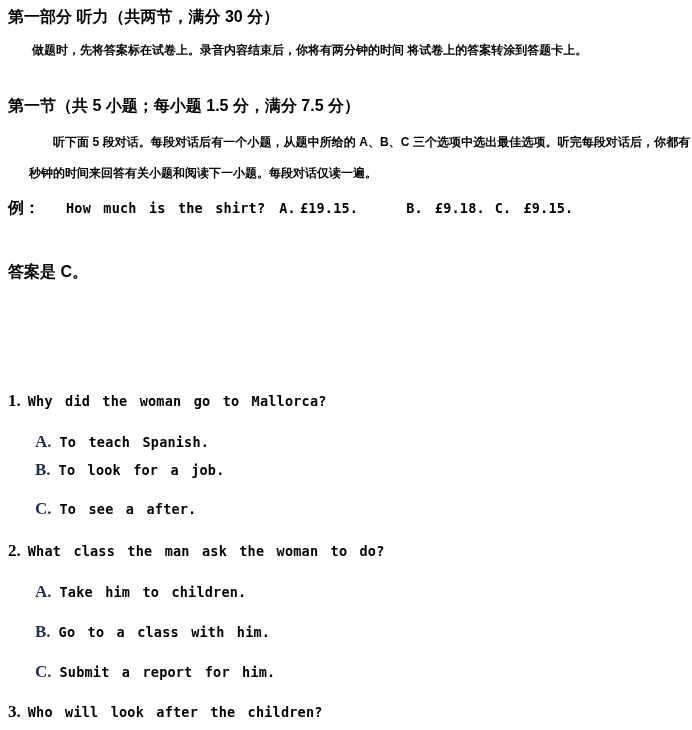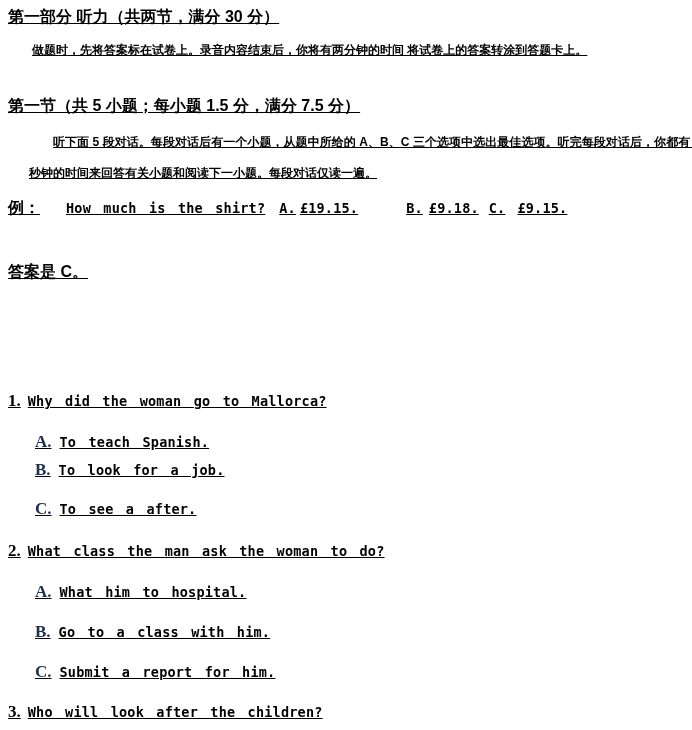--- a/index.html
+++ b/index.html
@@ -5,21 +5,21 @@
   html, body { margin: 0; padding: 0; background: #ffffff; }
   .page {
     position: relative;
     width: 692px;
     height: 730px;
     background: #ffffff;
     overflow: hidden;
     font-family: "Liberation Sans", "DejaVu Sans", sans-serif;
     color: #000000;
   }
-  .abs { position: absolute; text-decoration: underline; }
+  .abs { position: absolute; }
 
   
   .cn {
     font-family: "Liberation Sans", "DejaVu Sans", sans-serif;
     font-weight: 700;
     font-size: 16px;
     color: #000000;
     white-space: nowrap;
   }
   .cn-para {
@@ -62,21 +62,21 @@
   .q-row .serif-num { margin-right: 7px; }
   .opt-row { left: 35px; }
   .opt-row .serif-letter { margin-right: 8px; }
 
   
   .ex-label { margin-right: 26px; }
   .ex-q { }
   .ex-la { margin-left: 14px; }
   .ex-pa { margin-left: 4px; }
   .ex-lb { margin-left: 48px; }
-  .ex-pb { margin-left: 6px; }
+  .ex-pb { margin-left: 12px; }
   .ex-lc { margin-left: 10px; }
   .ex-pc { margin-left: 12px; }
 
   
   .l-part1   { left: 8px;  top: 7px;   }
   .l-para1   { left: 8px;  top: 35px;  width: 678px; }
   .l-sec1    { left: 8px;  top: 96px;  }
   .l-para2   { left: 8px;  top: 127px; width: 678px; margin-left: 21px; }
   .l-example { left: 8px;  top: 198px; }
   .l-answer  { left: 8px;  top: 262px; }
@@ -132,21 +132,21 @@
     <span class="serif-letter">C.</span>
     <span class="mono">To see a after.</span>
   </div>
 
   <div class="abs l-q2 row q-row">
     <span class="serif-num">2.</span>
     <span class="mono">What class the man ask the woman to do?</span>
   </div>
   <div class="abs opt-row l-q2a row">
     <span class="serif-letter">A.</span>
-    <span class="mono">What him to hospital.</span>
+    <span class="mono">Take him to children.</span>
   </div>
   <div class="abs opt-row l-q2b row">
     <span class="serif-letter">B.</span>
     <span class="mono">Go to a class with him.</span>
   </div>
   <div class="abs opt-row l-q2c row">
     <span class="serif-letter">C.</span>
     <span class="mono">Submit a report for him.</span>
   </div>
 

